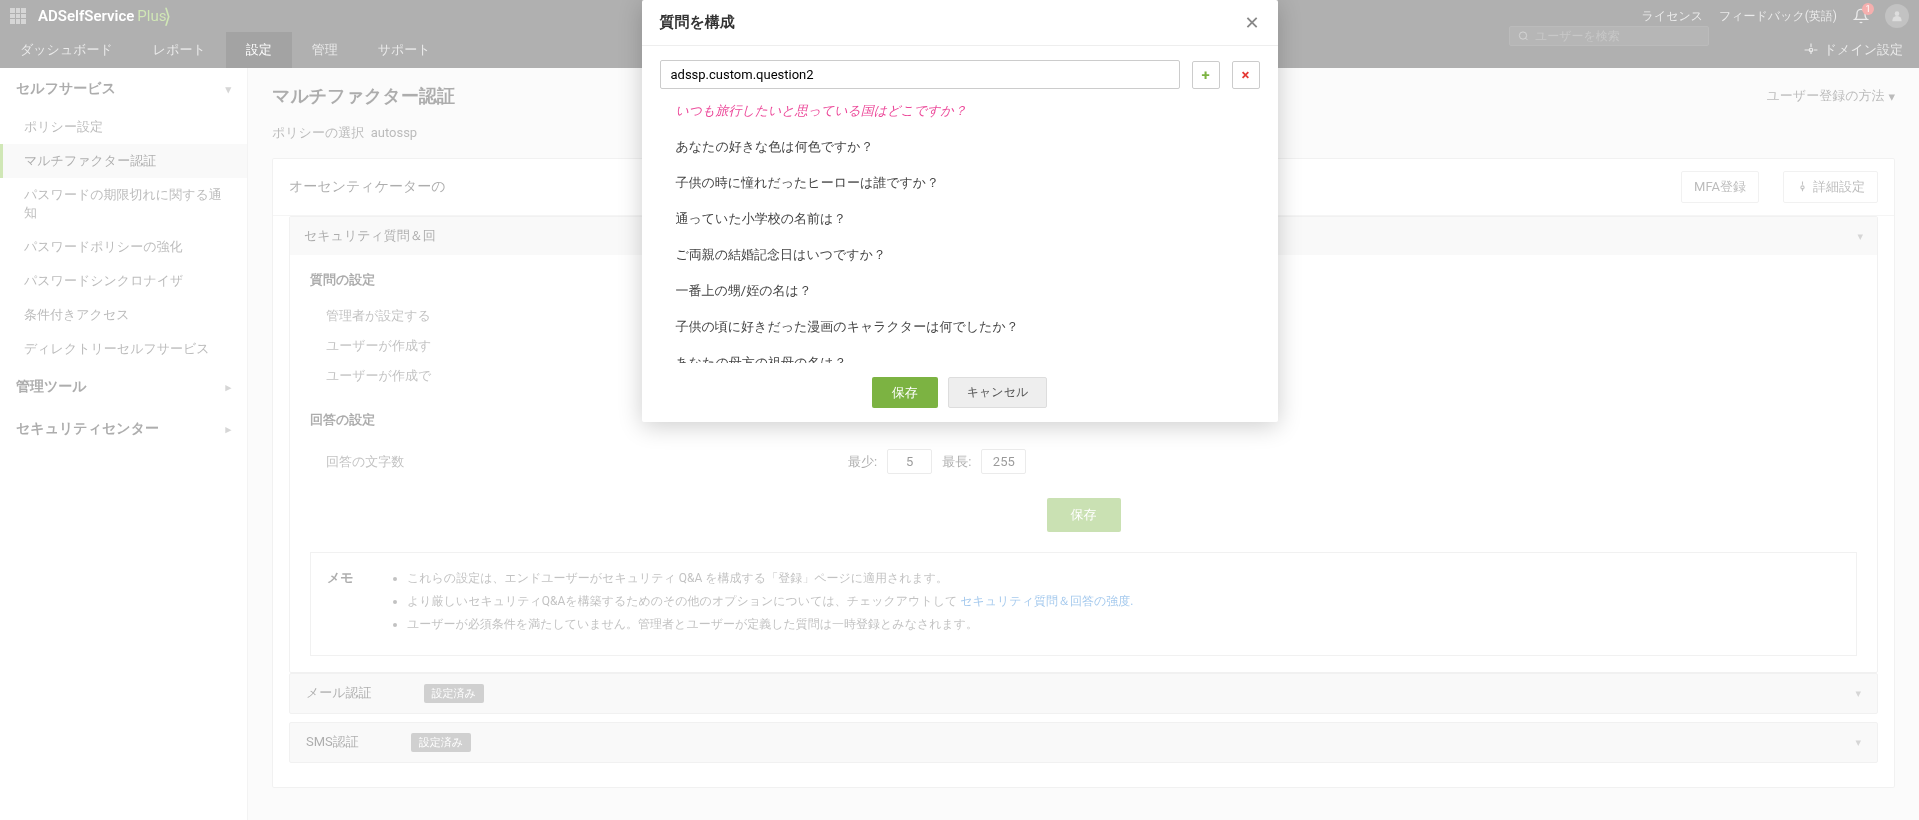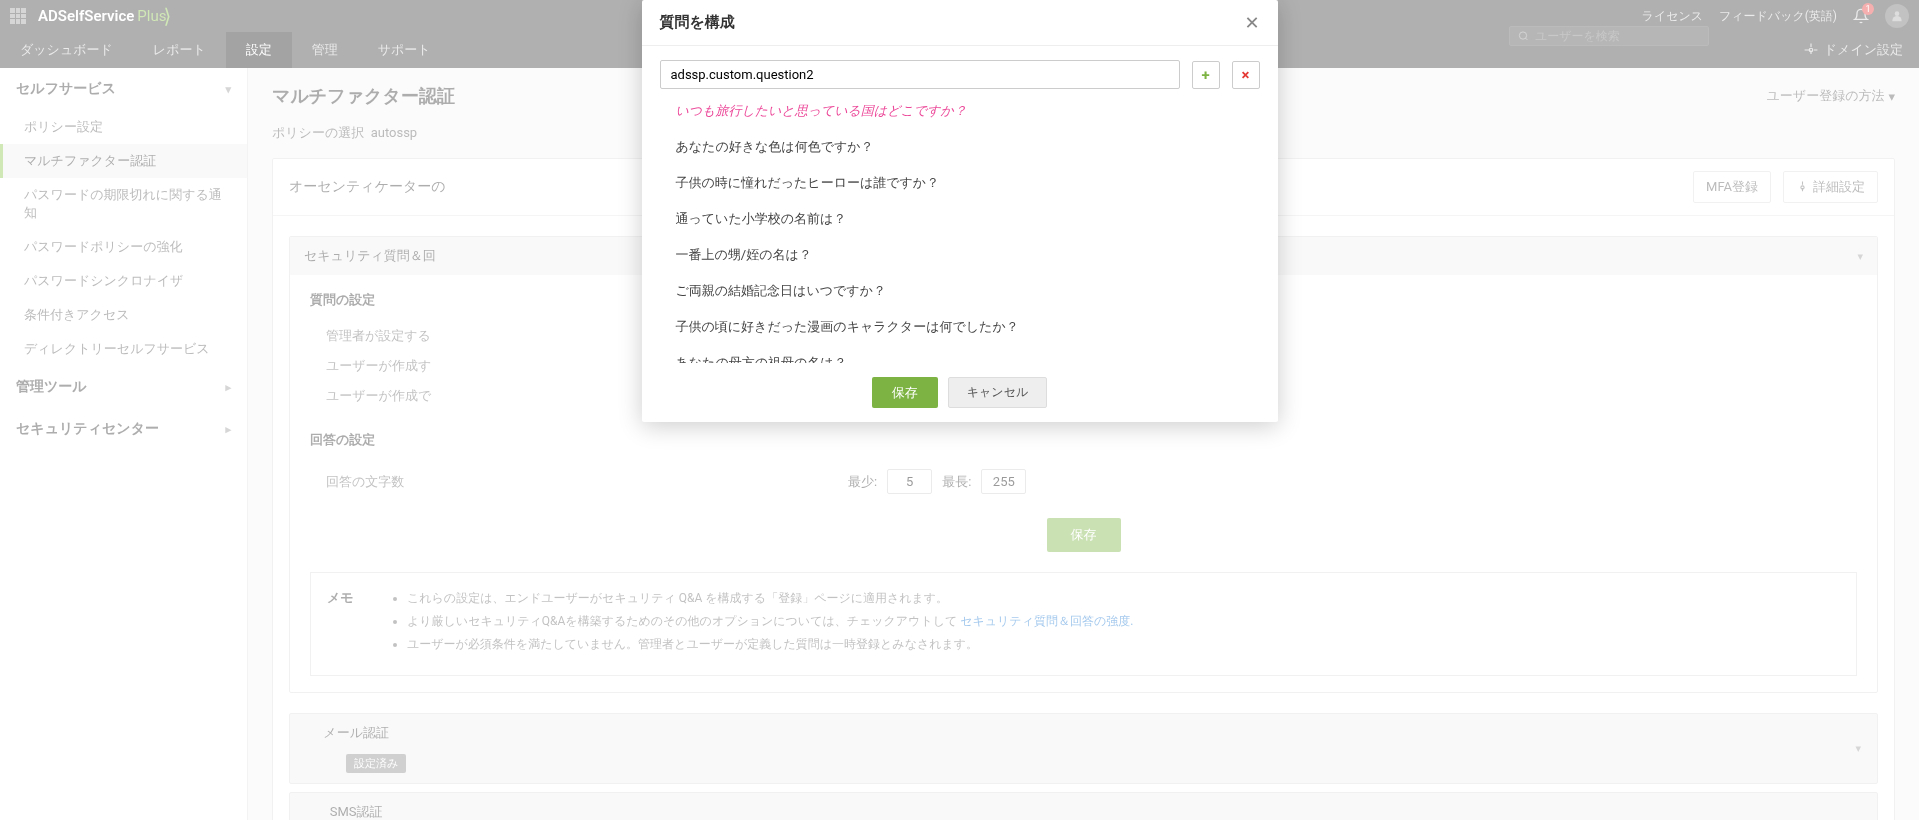--- a/index.html
+++ b/index.html
@@ -35,45 +35,45 @@
     .sidebar-item.active { background: #f0f0f0; border-left: 3px solid #8bc34a; padding-left: 21px; color: #333; }
     .chev { font-size: 11px; color: #999; }
     
     .main { flex: 1; padding: 16px 24px; overflow-y: auto; }
     .page-title { font-size: 18px; font-weight: 600; margin-bottom: 16px; display: flex; align-items: center; justify-content: space-between; }
     .reg-method { font-size: 13px; font-weight: normal; color: #555; cursor: pointer; display: flex; align-items: center; gap: 4px; }
     .policy-row { margin-bottom: 16px; font-size: 13px; color: #555; }
     
     .panel { background: #fff; border: 1px solid #ddd; border-radius: 2px; margin-bottom: 12px; }
     .panel-header { padding: 12px 16px; display: flex; align-items: center; justify-content: space-between; border-bottom: 1px solid #e5e5e5; font-size: 14px; }
-    .panel-header-right { display: flex; gap: 12px; font-size: 13px; color: #555; }
+    .panel-header-right { display: flex; gap: 24px; font-size: 13px; color: #555; }
     .panel-hbtn { padding: 6px 12px; border: 1px solid #ddd; border-radius: 2px; cursor: pointer; display: flex; align-items: center; gap: 4px; }
     
-    .subpanel { border: 1px solid #ddd; margin: 20px 16px; border-radius: 2px; }
+    .subpanel { border: 1px solid #ddd; margin: 0 16px; border-radius: 2px; }
     .subpanel-header { background: #f0f0f0; padding: 10px 14px; font-size: 13px; cursor: pointer; display: flex; justify-content: space-between; align-items: center; }
     .subpanel-body { padding: 16px 20px; }
     
     .section-title { font-size: 13px; font-weight: 600; margin-bottom: 12px; }
     .setting-row { padding: 6px 0 6px 16px; font-size: 13px; color: #666; }
     
     .answer-row { display: flex; align-items: center; gap: 12px; padding: 8px 16px; font-size: 13px; }
     .answer-label { color: #666; width: 280px; }
     .answer-mid { margin-left: auto; display: flex; align-items: center; gap: 10px; }
     .num-input { width: 45px; padding: 4px 6px; border: 1px solid #ccc; border-radius: 2px; text-align: center; font-size: 13px; }
     
     .save-btn { background: #7cb342; color: #fff; border: none; padding: 8px 24px; border-radius: 2px; cursor: pointer; font-size: 13px; margin: 16px auto; display: block; }
     
     .memo { border: 1px solid #ddd; padding: 16px; margin-top: 20px; display: flex; gap: 20px; }
     .memo-label { font-weight: 600; font-size: 13px; width: 40px; }
     .memo ul { list-style: disc; padding-left: 20px; flex: 1; }
     .memo li { font-size: 12px; color: #666; margin-bottom: 4px; line-height: 1.6; }
     .memo a { color: #1976d2; text-decoration: none; }
     
     .auth-row { background: #f0f0f0; padding: 10px 16px; font-size: 13px; display: flex; align-items: center; gap: 12px; border: 1px solid #ddd; margin-bottom: 8px; border-radius: 2px; cursor: pointer; justify-content: space-between; }
-    .auth-row-left { display: flex; align-items: center; gap: 12px; flex-direction: column; }
+    .auth-row-left { display: flex; align-items: center; gap: 12px; }
     .badge { background: #8a8a8a; color: #fff; font-size: 11px; padding: 2px 8px; border-radius: 2px; margin-left: 40px; }
     
     
     .overlay { position: absolute; inset: 0; background: rgba(255,255,255,0.6); z-index: 10; }
     
     
     .modal { position: absolute; top: 0; left: 50%; transform: translateX(-50%); width: 636px; background: #fff; box-shadow: 0 4px 24px rgba(0,0,0,0.2); z-index: 20; border-radius: 2px; }
     .modal-header { padding: 12px 18px; display: flex; justify-content: space-between; align-items: center; border-bottom: 1px solid #eee; }
     .modal-title { font-size: 15px; font-weight: 600; }
     .modal-close { font-size: 18px; color: #888; cursor: pointer; }
@@ -272,22 +272,22 @@
     <div class="modal-input-row">
       <input class="modal-input" value="adssp.custom.question2" style="">
       <div class="modal-icon-btn plus-btn">+</div>
       <div class="modal-icon-btn x-btn">×</div>
     </div>
     <div class="question-list">
       <div class="question-item" style="color:#ec4899;font-style:italic;">いつも旅行したいと思っている国はどこですか？</div>
       <div class="question-item">あなたの好きな色は何色ですか？</div>
       <div class="question-item">子供の時に憧れだったヒーローは誰ですか？</div>
       <div class="question-item">通っていた小学校の名前は？</div>
+      <div class="question-item">ご両親の結婚記念日はいつですか？</div>
       <div class="question-item">一番上の甥/姪の名は？</div>
-      <div class="question-item">ご両親の結婚記念日はいつですか？</div>
       <div class="question-item">子供の頃に好きだった漫画のキャラクターは何でしたか？</div>
       <div class="question-item">あなたの母方の祖母の名は？</div>
 
     </div>
   </div>
   <div class="modal-footer">
     <button class="btn-primary">保存</button>
     <button class="btn-secondary">キャンセル</button>
   </div>
 </div>

